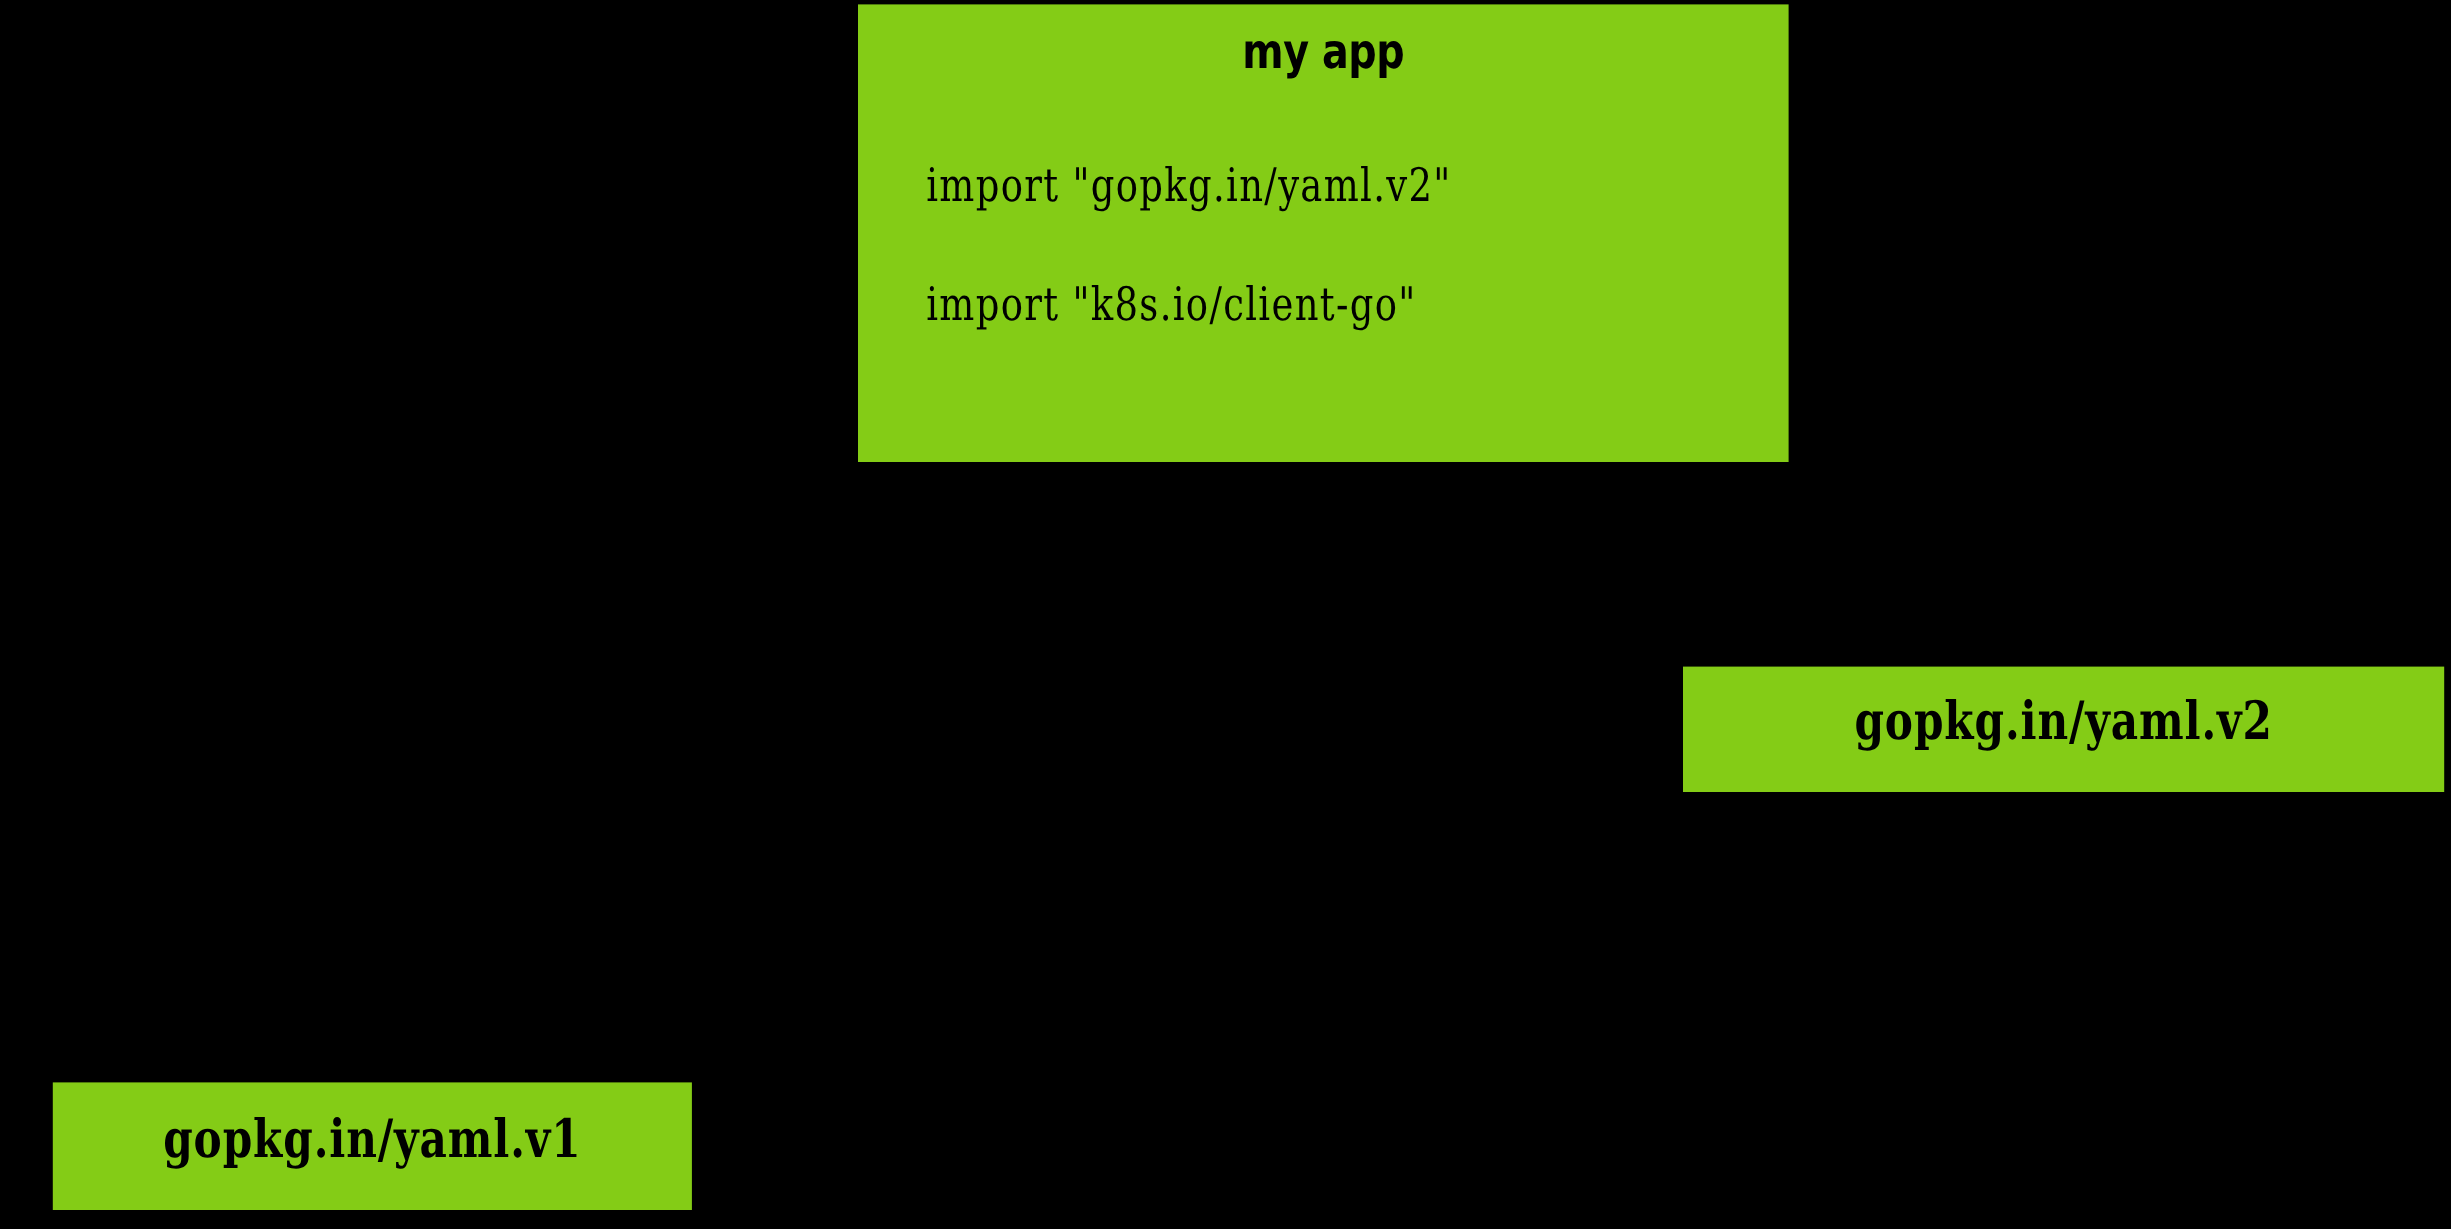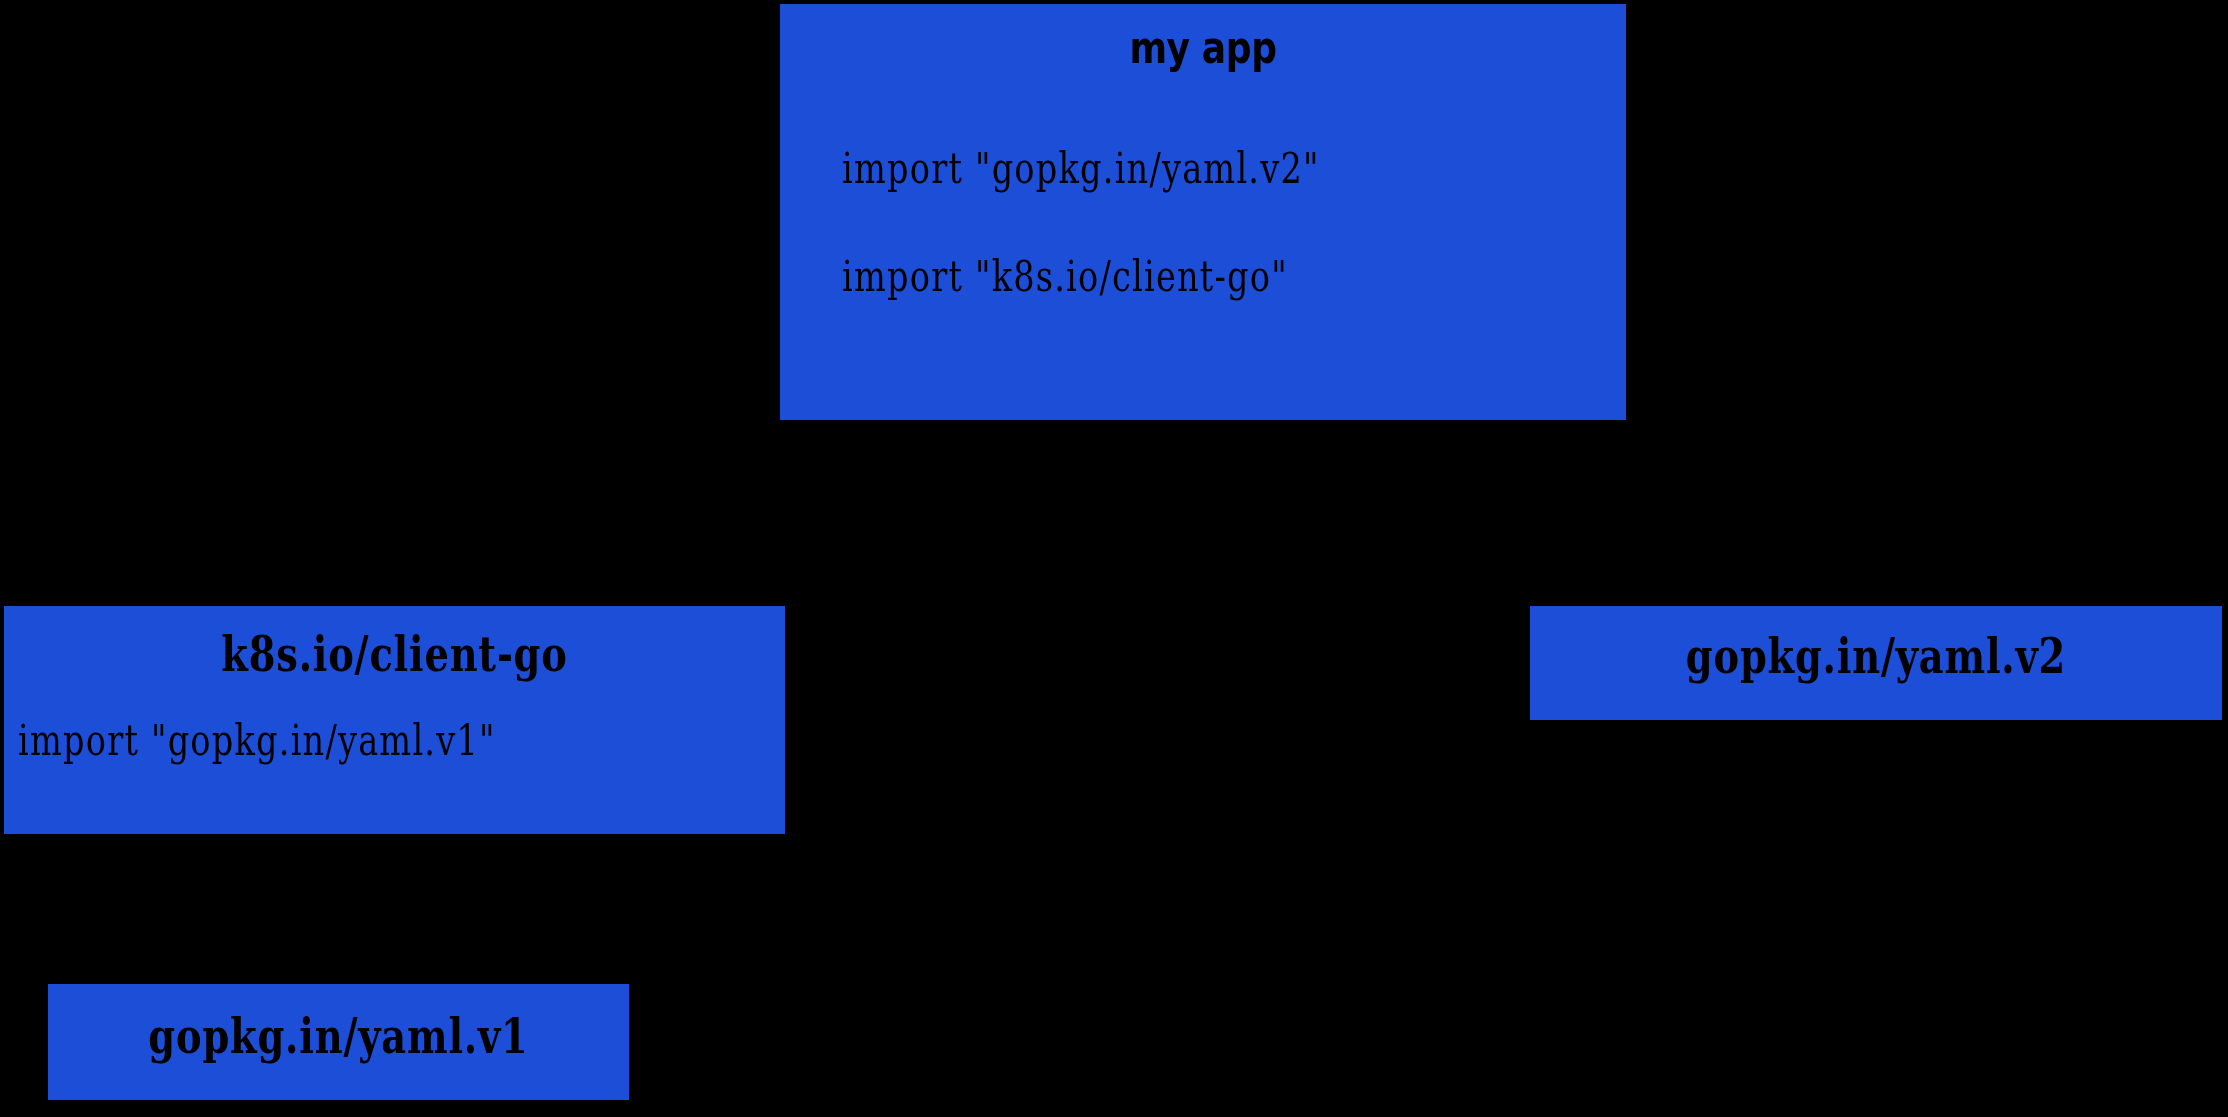--- a/index.html
+++ b/index.html
@@ -11,21 +11,21 @@
     position: relative;
     width: 2228px;
     height: 1117px;
     background: #000000;
     overflow: hidden;
     font-family: "DejaVu Sans", sans-serif;
   }
 
   .node {
     position: absolute;
-    background: #1d4ed8;
+    background: #84cc16;
     color: #000000;
     box-sizing: border-box;
   }
 
   
   #node-myapp {
     left: 780px;
     top: 4px;
     width: 846px;
     height: 416px;
@@ -149,24 +149,20 @@
 
     <path d="M 779 278 L 817 278" fill="none" stroke="#000000" stroke-width="7" stroke-linecap="round"></path>
   </svg>
 
   <div class="node" id="node-myapp">
     <div class="node-title">my app</div>
     <div class="import-line" id="import-yamlv2">import "gopkg.in/yaml.v2"</div>
     <div class="import-line" id="import-clientgo">import "k8s.io/client-go"</div>
   </div>
 
-  <div class="node" id="node-clientgo">
-    <div class="node-title">k8s.io/client-go</div>
-    <div class="import-line">import "gopkg.in/yaml.v1"</div>
-  </div>
 
   <div class="node" id="node-yamlv2">
     <div class="node-title">gopkg.in/yaml.v2</div>
   </div>
 
   <div class="node" id="node-yamlv1">
     <div class="node-title">gopkg.in/yaml.v1</div>
   </div>
 
 </div>

